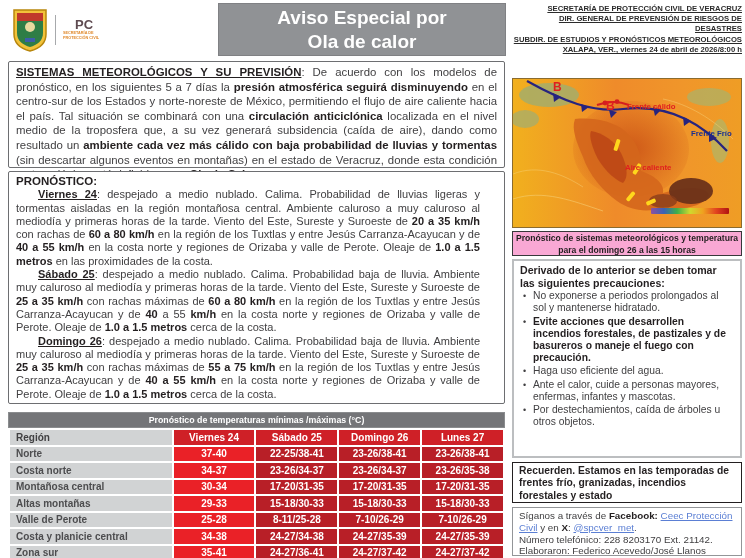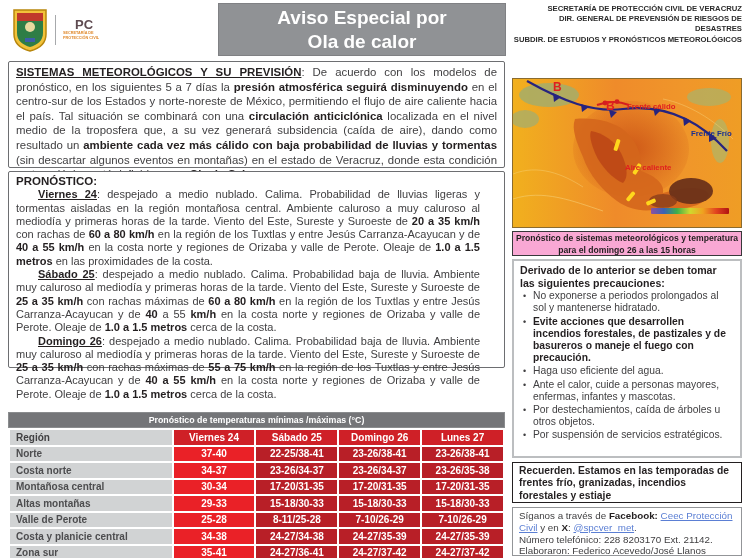--- a/index.html
+++ b/index.html
@@ -14,26 +14,26 @@
   .gov-name { font-size:16.5px; font-weight:bold; color:#8a1e41; letter-spacing:.5px; line-height:17px; }
   .logo-divider { width:1px; height:30px; background:#a7a9ac; margin:0 7px; }
   .pc-block { text-align:left; }
   .pc-big { font-size:13px; font-weight:bold; color:#5e4a50; line-height:12px;margin-left:12px; }
   .pc-sub { font-size:3.8px; font-weight:bold; color:#e08a2d; line-height:4.6px; }
 
   .banner { position:absolute; left:218px; top:3px; width:288px; height:53px; background:#909295; border:1px solid #808184; display:flex; flex-direction:column; align-items:center; justify-content:center; }
   .banner div { color:#ffffff; font-weight:bold; font-size:19px; line-height:24px;text-align:center; }
 
   .org-block { position:absolute; left:498px; top:4px; width:244px; text-align:right; }
-  .org-block div { font-size:7.7px; font-weight:bold; color:#2b2b2b; line-height:10.2px; }
+  .org-block div { font-size:7.7px; font-weight:bold; color:#2b2b2b; line-height:10.2px;text-decoration:underline; }
 
   
   .txt-box { position:absolute; background:#ffffff; border:1.5px solid #6d6e71; border-radius:2px; color:#414042; }
   #systems-box { left:8px; top:61px; width:497px; height:107px; padding:3px 7px 0 7px; font-size:11.4px; line-height:14.6px; text-align:justify; }
-  #forecast-box { left:8px; top:171px; width:497px; height:197px; padding:3px 24px 0 7px; font-size:11px; line-height:13.3px; text-align:justify; }
+  #forecast-box { left:8px; top:171px; width:497px; height:233px; padding:3px 24px 0 7px; font-size:11px; line-height:13.3px; text-align:justify; }
   .seg-b { font-weight:bold; color:#231f20; }
   .seg-u { text-decoration:underline; }
   .fc-title { font-weight:bold; color:#231f20; font-size:11.5px; }
   .fc-par { text-indent:22px; }
 
   
   #temp-table-wrap { position:absolute; left:8px; top:412px; width:497px; }
   .tbl-title { background:#747578; color:#ffffff; font-weight:bold; font-size:8.8px; text-align:center; height:16px; line-height:14px; border:1px solid #8a8c8e; }
   table { width:497px; border-collapse:separate; border-spacing:2px; background:#ffffff; }
   td,th { height:14.5px; font-size:10px; font-weight:bold; vertical-align:middle; }
@@ -88,20 +88,21 @@
   <div class="banner">
     <div>Aviso Especial por</div>
     <div>Ola de calor</div>
   </div>
 
   <div class="org-block">
       <div>SECRETARÍA DE PROTECCIÓN CIVIL DE VERACRUZ</div>
       <div>DIR. GENERAL DE PREVENSIÓN DE RIESGOS DE</div>
       <div>DESASTRES</div>
       <div>SUBDIR. DE ESTUDIOS Y PRONÓSTICOS METEOROLÓGICOS</div>
+      <div>XALAPA, VER., viernes 24 de abril de 2026/8:00 h</div>
     </div>
 
   <div id="systems-box" class="txt-box"><span class="seg-b seg-u">SISTEMAS METEOROLÓGICOS Y SU PREVISIÓN</span><span>: De acuerdo con los modelos de pronóstico, en los siguientes 5 a 7 días la </span><span class="seg-b">presión atmosférica seguirá disminuyendo</span><span> en el centro-sur de los Estados y norte-noreste de México, permitiendo el flujo de aire caliente hacia el país. Tal situación se combinará con una </span><span class="seg-b">circulación anticiclónica</span><span> localizada en el nivel medio de la troposfera que, a su vez generará subsidencia (caída de aire), dando como resultado un </span><span class="seg-b">ambiente cada vez más cálido con baja probabilidad de lluvias y tormentas</span><span> (sin descartar algunos eventos en montañas) en el estado de Veracruz, donde esta condición meteorológica está definida como </span><span class="seg-b">Ola de Calor.</span></div>
 
   <div id="forecast-box" class="txt-box">
     <div class="fc-title">PRONÓSTICO:</div>
     <div class="fc-par"><span class="seg-b seg-u">Viernes 24</span><span>: despejado a medio nublado. Calima. Probabilidad de lluvias ligeras y tormentas aisladas en la región montañosa central. Ambiente caluroso a muy caluroso al mediodía y primeras horas de la tarde. Viento del Este, Sureste y Suroeste de </span><span class="seg-b">20 a 35 km/h</span><span> con rachas de </span><span class="seg-b">60 a 80 km/h</span><span> en la región de los Tuxtlas y entre Jesús Carranza-Acayucan y de </span><span class="seg-b">40 a 55 km/h</span><span> en la costa norte y regiones de Orizaba y valle de Perote. Oleaje de </span><span class="seg-b">1.0 a 1.5 metros</span><span> en las proximidades de la costa.</span></div>
     <div class="fc-par"><span class="seg-b seg-u">Sábado 25</span><span>: despejado a medio nublado. Calima. Probabilidad baja de lluvia. Ambiente muy caluroso al mediodía y primeras horas de la tarde. Viento del Este, Sureste y Suroeste de </span><span class="seg-b">25 a 35 km/h</span><span> con rachas máximas de </span><span class="seg-b">60 a 80 km/h</span><span> en la región de los Tuxtlas y entre Jesús Carranza-Acayucan y de </span><span class="seg-b">40</span><span> a 55 </span><span class="seg-b">km/h</span><span> en la costa norte y regiones de Orizaba y valle de Perote. Oleaje de </span><span class="seg-b">1.0 a 1.5 metros</span><span> cerca de la costa.</span></div>
     <div class="fc-par"><span class="seg-b seg-u">Domingo 26</span><span>: despejado a medio nublado. Calima. Probabilidad baja de lluvia. Ambiente muy caluroso al mediodía y primeras horas de la tarde. Viento del Este, Sureste y Suroeste de </span><span class="seg-b">25 a 35 km/h</span><span> con rachas máximas de </span><span class="seg-b">55 a 75 km/h</span><span> en la región de los Tuxtlas y entre Jesús Carranza-Acayucan y de </span><span class="seg-b">40 a 55 km/h</span><span> en la costa norte y regiones de Orizaba y valle de Perote. Oleaje de </span><span class="seg-b">1.0 a 1.5 metros</span><span> cerca de la costa.</span></div>
   </div>
@@ -229,21 +230,20 @@
   <div id="map-caption">Pronóstico de sistemas meteorológicos y temperatura para el domingo 26 a las 15 horas</div>
 
   <div id="precautions-box">
     <div class="prec-title">Derivado de lo anterior se deben tomar las siguientes precauciones:</div>
     <ul>
         <li>No exponerse a periodos prolongados al sol y mantenerse hidratado.</li>
         <li class="li-bold">Evite acciones que desarrollen incendios forestales, de pastizales y de basureros o maneje el fuego con precaución.</li>
         <li>Haga uso eficiente del agua.</li>
         <li>Ante el calor, cuide a personas mayores, enfermas, infantes y mascotas.</li>
         <li>Por destechamientos, caída de árboles u otros objetos.</li>
-        <li>Por suspensión de servicios estratégicos.</li>
       </ul>
   </div>
 
-  <div id="remember-box">Recuerden. Estamos en las temporadas de frentes frío, granizadas, incendios forestales y estiaje</div>
+  <div id="remember-box">Recuerden. Estamos en las temporadas de frentes frío, granizadas, incendios forestales y estado</div>
 
   <div id="social-box"><span>Síganos a través de </span><span class="seg-b">Facebook:</span><span> </span><span class="seg-link">Ceec Protección Civil</span><span> y en </span><span class="seg-b">X</span><span>: </span><span class="seg-link">@spcver_met</span><span>.</span><br><span>Número telefónico:  228 8203170 Ext. 21142.</span><br><span>Elaboraron: Federico Acevedo/José Llanos</span></div>
 
 </div>
 
 </body></html>

